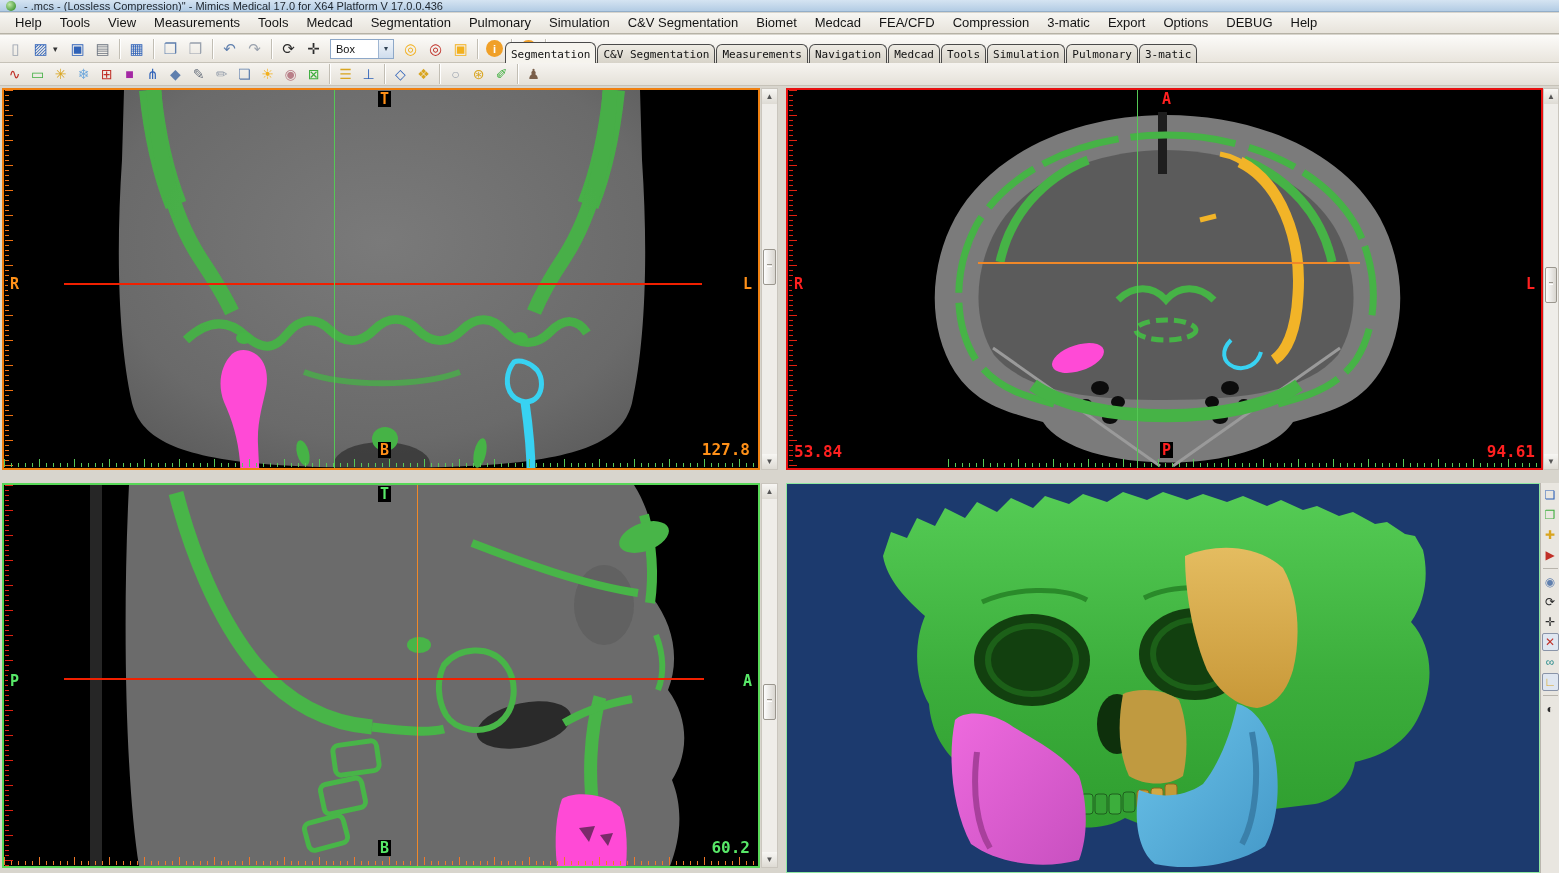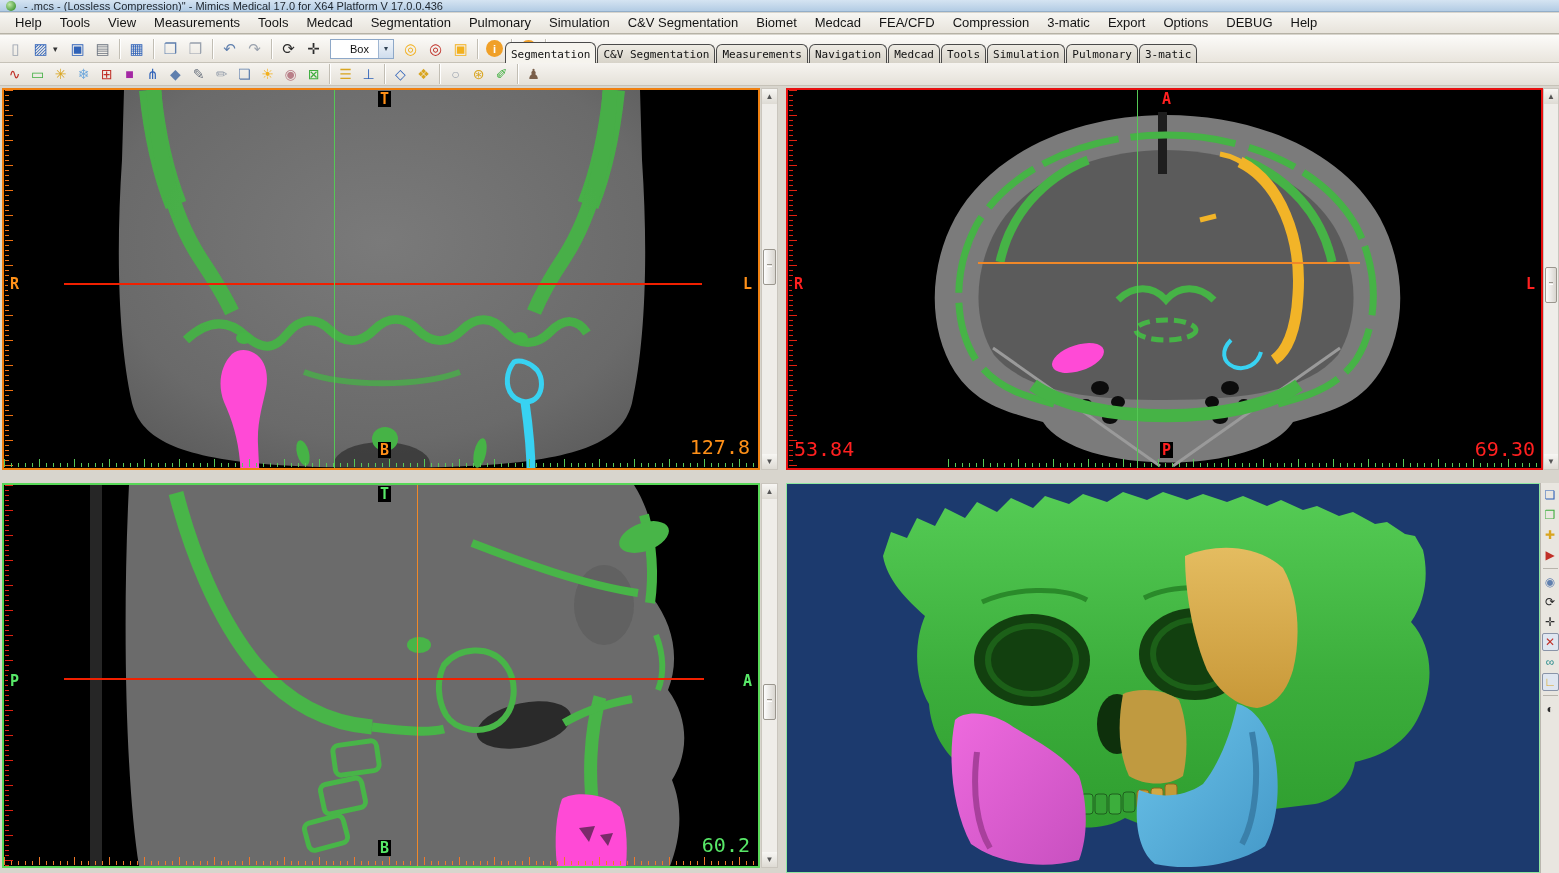--- a/index.html
+++ b/index.html
@@ -30,21 +30,21 @@
   .ic { display:inline-flex; align-items:center; justify-content:center;
     width:23px; height:23px; margin:0 1px; border-radius:3px; font-size:15px; }
   .ic2 { width:21px; height:20px; font-size:14px; }
   .icRound { background:#f0a028; color:#fff; border-radius:50%; width:17px; height:17px;
     font-size:11px; font-weight:bold; margin:0 4px; }
   .sep { width:1px; height:20px; background:#c2beb4; margin:0 4px; box-shadow:1px 0 0 #fff; }
   .dd-arrow { font-size:9px; width:12px; color:#333; }
 
   .boxdd { display:inline-flex; align-items:center; height:20px; width:64px;
     background:#fff; border:1px solid #8ea8c8; margin:0 4px; font-size:11px; }
-  .boxdd .val { flex:1; padding-left:19px; color:#111; }
+  .boxdd .val { flex:1; padding-left:5px; color:#111; }
   .boxdd .arr { width:15px; height:18px; background:linear-gradient(#f2f6fb,#cfdded);
     border-left:1px solid #9fb6d2; font-size:8px; display:flex; align-items:center; justify-content:center; color:#345; }
 
   
   .cBlue{color:#2f62b8}.cLBlue{color:#6fa8dc}.cGold{color:#d9a520}.cSun{color:#f2b01e}
   .cRed{color:#c03028}.cGreen{color:#3fae3f}.cPurple{color:#a428a4}.cGray{color:#6a727e}
   .cLGray{color:#9aa2ae}.cSteel{color:#5f7fae}.cDark{color:#2c2c2c}.cMauve{color:#b97f88}
   .cTeal{color:#2f8f8f}.cBrown{color:#7a5f4a}
 
   
@@ -69,21 +69,21 @@
     background-image:repeating-linear-gradient(to bottom,var(--rc) 0 1px,transparent 1px 5px),
                      repeating-linear-gradient(to bottom,var(--rc) 0 1px,transparent 1px 25px);
     background-size:4px 100%,8px 100%; background-repeat:no-repeat; background-position:left top; }
   .rulH { position:absolute; left:0; right:0; bottom:1px; height:8px; pointer-events:none;
     background-image:repeating-linear-gradient(to right,var(--rc2) 0 1px,transparent 1px 7px),
                      repeating-linear-gradient(to right,var(--rc2) 0 1px,transparent 1px 35px);
     background-size:100% 4px,100% 8px; background-repeat:no-repeat; background-position:left bottom; }
 
   .olab { position:absolute; font-family:"DejaVu Sans Mono", monospace; font-weight:bold;
     font-size:15px; line-height:16px; background:#000; padding:0 2px; }
-  .sval { position:absolute; font-family:"DejaVu Sans Mono", monospace; font-weight:normal; font-size:20px; }
+  .sval { position:absolute; font-family:"DejaVu Sans Mono", monospace; font-weight:bold; font-size:16px; }
 
   .ch-h, .ch-v { position:absolute; pointer-events:none; }
   .ch-h { height:2px; } .ch-v { width:1px; top:0; bottom:0; }
 
   
   .sb { position:absolute; width:17px; background:#efede9; border:1px solid #cac6be; }
   .sb .ar { position:absolute; left:0; right:0; height:15px; background:linear-gradient(#f7f6f3,#dedbd4);
     color:#555; font-size:8px; text-align:center; line-height:15px; }
   .sb .ar.dn { bottom:0; }
   .sb .th { position:absolute; left:1px; right:1px; height:36px;
@@ -295,21 +295,21 @@
     </svg>
     <div class="rulV"></div>
     <div class="rulH" style="left:160px"></div>
     <div class="ch-h" style="top:172px;left:190px;width:382px;background:#f08828"></div>
     <div class="ch-v" style="left:349px;background:#55c855"></div>
     <span class="olab" style="left:372px;top:1px;color:#ff2020">A</span>
     <span class="olab" style="left:372px;bottom:10px;color:#ff2020">P</span>
     <span class="olab" style="left:4px;top:186px;color:#ff2020">R</span>
     <span class="olab" style="right:4px;top:186px;color:#ff2020">L</span>
     <span class="sval" style="left:6px;bottom:7px;color:#ff2020">53.84</span>
-    <span class="sval" style="right:6px;bottom:7px;color:#ff2020">69.30</span>
+    <span class="sval" style="right:6px;bottom:7px;color:#ff2020">94.61</span>
   </div>
   <div class="sb" style="left:1543px;top:88px;height:382px;width:16px">
     <div class="ar">▲</div>
     <div class="ar dn">▼</div>
     <div class="th" style="top:178px">
         <i></i>
       </div>
   </div>
 
   <div class="vp vp-sagittal">

